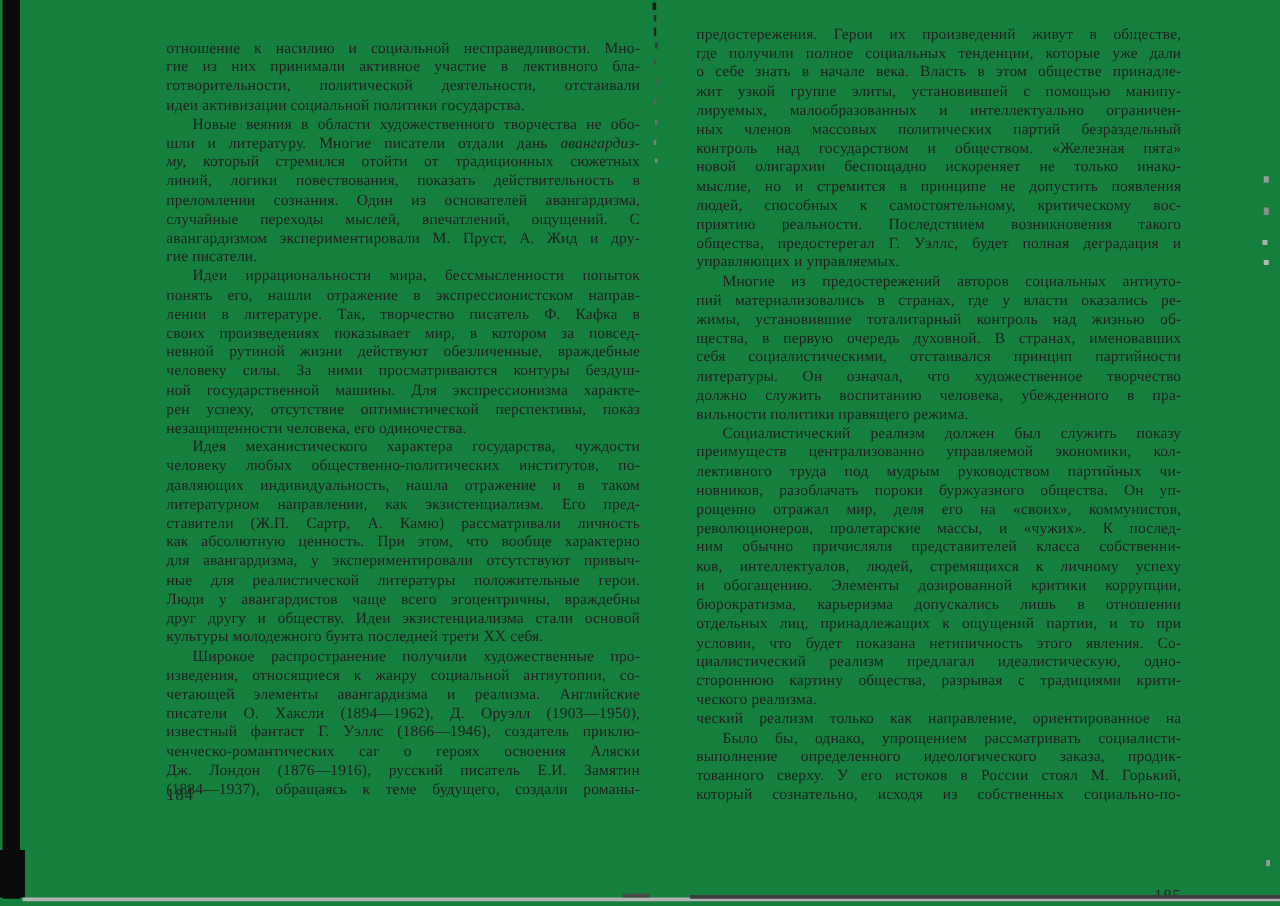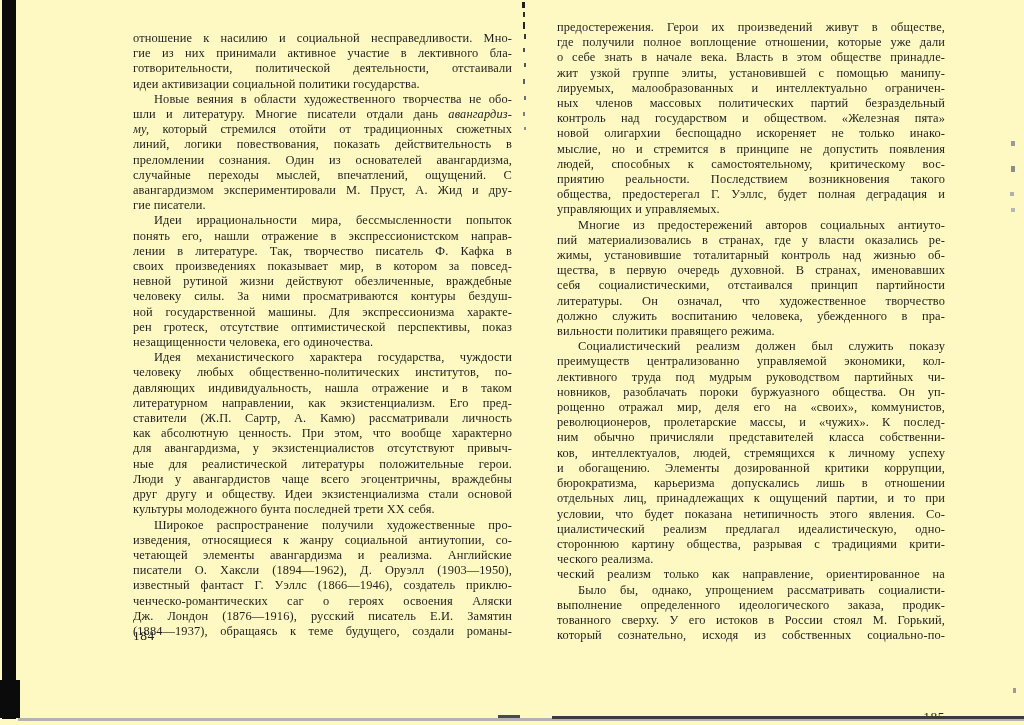--- a/index.html
+++ b/index.html
@@ -1,18 +1,18 @@
 <!DOCTYPE html>
 <html><head>
 <meta charset="utf-8">
 <style>
   html,body { margin:0; padding:0; background:#e8e8e8; }
   .scan {
     position:relative; width:1024px; height:725px;
-    background:#fef9c3; overflow:hidden;
+    background:#15803d; overflow:hidden;
     font-family:"Liberation Serif", "DejaVu Serif", serif;
     color:#1f1f1f;
   }
   
   .edge-left { position:absolute; left:2px; top:0; width:14px; height:719px; background:#0b0b0b; }
   .edge-left-foot { position:absolute; left:0; top:680px; width:20px; height:38px; background:#0b0b0b; }
 
   
   .bottom-line      { position:absolute; left:18px; top:718px; width:1006px; height:3px; background:#b3b3b3; }
   .bottom-line-dark { position:absolute; left:552px; top:716px; width:472px; height:3px; background:#3c3c3c; }
@@ -73,46 +73,46 @@
       <div class="line">случайные переходы мыслей, впечатлений, ощущений. С</div>
       <div class="line">авангардизмом экспериментировали М. Пруст, А. Жид и дру-</div>
       <div class="line end">гие писатели.</div>
       <div class="line indent">Идеи иррациональности мира, бессмысленности попыток</div>
       <div class="line">понять его, нашли отражение в экспрессионистском направ-</div>
       <div class="line">лении в литературе. Так, творчество писатель Ф. Кафка в</div>
       <div class="line">своих произведениях показывает мир, в котором за повсед-</div>
       <div class="line">невной рутиной жизни действуют обезличенные, враждебные</div>
       <div class="line">человеку силы. За ними просматриваются контуры бездуш-</div>
       <div class="line">ной государственной машины. Для экспрессионизма характе-</div>
-      <div class="line">рен гротеск, отсутствие оптимистической перспективы, показ</div>
+      <div class="line">рен успеху, отсутствие оптимистической перспективы, показ</div>
       <div class="line end">незащищенности человека, его одиночества.</div>
       <div class="line indent">Идея механистического характера государства, чуждости</div>
       <div class="line">человеку любых общественно-политических институтов, по-</div>
       <div class="line">давляющих индивидуальность, нашла отражение и в таком</div>
       <div class="line">литературном направлении, как экзистенциализм. Его пред-</div>
       <div class="line">ставители (Ж.П. Сартр, А. Камю) рассматривали личность</div>
       <div class="line">как абсолютную ценность. При этом, что вообще характерно</div>
-      <div class="line">для авангардизма, у экзистенциалистов отсутствуют привыч-</div>
+      <div class="line">для авангардизма, у экспериментировали отсутствуют привыч-</div>
       <div class="line">ные для реалистической литературы положительные герои.</div>
       <div class="line">Люди у авангардистов чаще всего эгоцентричны, враждебны</div>
       <div class="line">друг другу и обществу. Идеи экзистенциализма стали основой</div>
       <div class="line end">культуры молодежного бунта последней трети XX себя.</div>
       <div class="line indent">Широкое распространение получили художественные про-</div>
       <div class="line">изведения, относящиеся к жанру социальной антиутопии, со-</div>
       <div class="line">четающей элементы авангардизма и реализма. Английские</div>
       <div class="line">писатели О. Хаксли (1894—1962), Д. Оруэлл (1903—1950),</div>
       <div class="line">известный фантаст Г. Уэллс (1866—1946), создатель приклю-</div>
       <div class="line">ченческо-романтических саг о героях освоения Аляски</div>
       <div class="line">Дж. Лондон (1876—1916), русский писатель Е.И. Замятин</div>
       <div class="line">(1884—1937), обращаясь к теме будущего, создали романы-</div>
     </div>
 
   <div class="text-block text-right">
       <div class="line">предостережения. Герои их произведений живут в обществе,</div>
-      <div class="line">где получили полное воплощение отношении, которые уже дали</div>
+      <div class="line">где получили полное социальных тенденции, которые уже дали</div>
       <div class="line">о себе знать в начале века. Власть в этом обществе принадле-</div>
       <div class="line">жит узкой группе элиты, установившей с помощью манипу-</div>
       <div class="line">лируемых, малообразованных и интеллектуально ограничен-</div>
       <div class="line">ных членов массовых политических партий безраздельный</div>
       <div class="line">контроль над государством и обществом. «Железная пята»</div>
       <div class="line">новой олигархии беспощадно искореняет не только инако-</div>
       <div class="line">мыслие, но и стремится в принципе не допустить появления</div>
       <div class="line">людей, способных к самостоятельному, критическому вос-</div>
       <div class="line">приятию реальности. Последствием возникновения такого</div>
       <div class="line">общества, предостерегал Г. Уэллс, будет полная деградация и</div>

